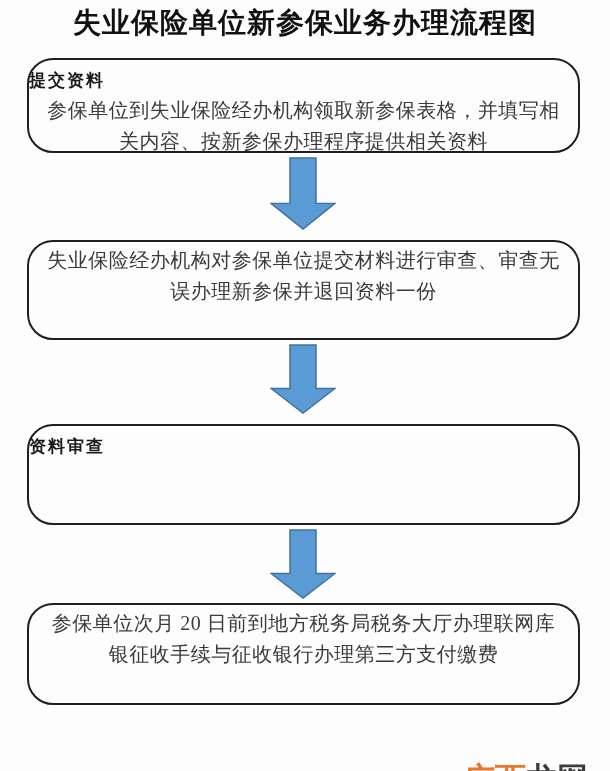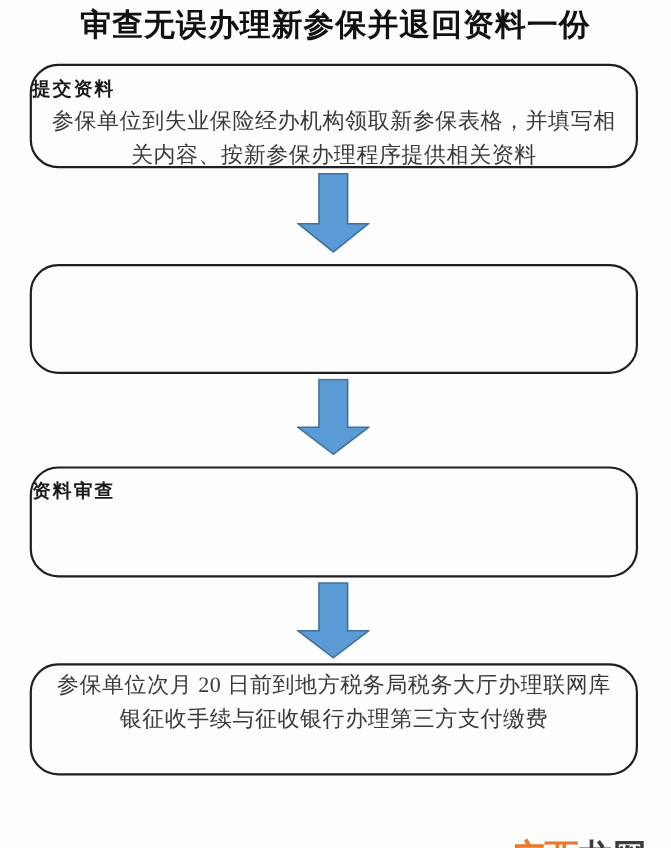--- a/index.html
+++ b/index.html
@@ -72,32 +72,33 @@
   }
   .wm-prefix { font-size: 31px; color: #E8782A; }
   .wm-middle { font-size: 31px; color: #3D3D3D; }
   .wm-suffix { font-size: 17px; color: #8A8A8A; }
 </style>
 </head>
 <body>
 
 <div class="page">
 
-  <h1 class="page-title">审查无误办理新参保并退回资料一份</h1>
+  <h1 class="page-title">失业保险单位新参保业务办理流程图</h1>
 
   <div class="flow-box box-1">
     <div class="box-title">提交资料</div>
     <div class="box-body">参保单位到失业保险经办机构领取新参保表格，并填写相关内容、按新参保办理程序提供相关资料</div>
   </div>
 
   <svg class="flow-arrow arrow-1" viewBox="0 0 66 74" preserveAspectRatio="none" xmlns="http://www.w3.org/2000/svg">
     <path d="M20 1 H46 V47 H65 L33 73 L1 47 H20 Z" stroke-width="1.5" fill="#5B9BD5" stroke="#41719C"></path>
   </svg>
 
   <div class="flow-box box-2">
+    <div class="box-body">失业保险经办机构对参保单位提交材料进行审查、审查无误办理新参保并退回资料一份</div>
   </div>
 
   <svg class="flow-arrow arrow-2" viewBox="0 0 66 74" preserveAspectRatio="none" xmlns="http://www.w3.org/2000/svg">
     <path d="M20 1 H46 V47 H65 L33 73 L1 47 H20 Z" stroke-width="1.5" fill="#5B9BD5" stroke="#41719C"></path>
   </svg>
 
   <div class="flow-box box-3">
     <div class="box-title">资料审查</div>
   </div>
 

